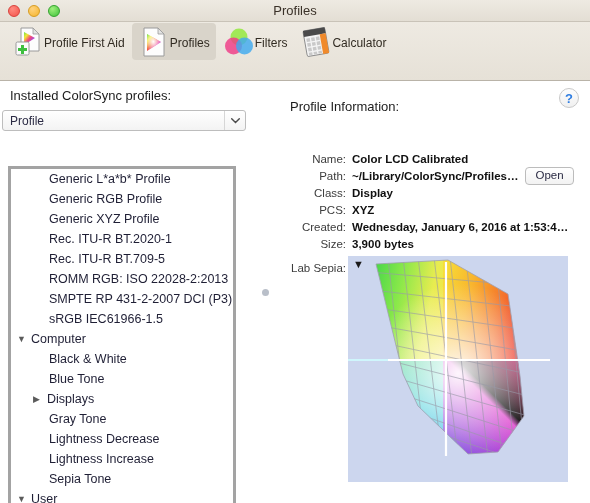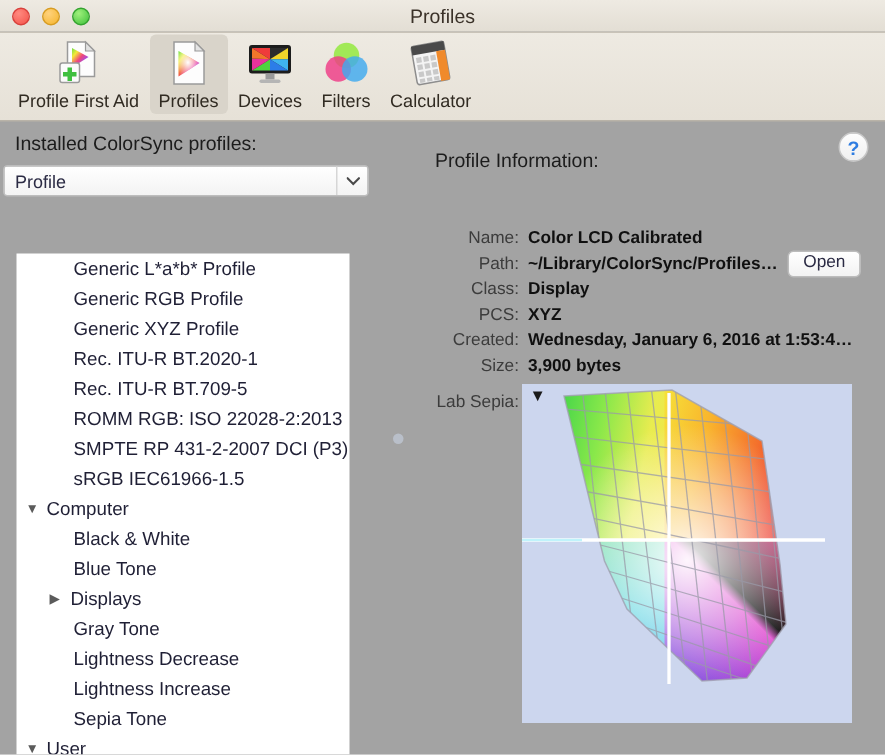--- a/index.html
+++ b/index.html
@@ -6,21 +6,21 @@
     margin: 0; padding: 0;
     width: 590px; height: 503px;
     overflow: hidden;
     background: #ececec;
     font-family: "Liberation Sans", sans-serif;
     -webkit-font-smoothing: antialiased;
   }
   #window {
     position: relative;
     width: 590px; height: 503px;
-    background: #a3a3a3;
+    background: #ffffff;
     overflow: hidden;
   }
 
   
   #titlebar {
     position: absolute; left: 0; top: 0;
     width: 590px; height: 22px;
     background: linear-gradient(to bottom, #eeeae2 0%, #e3ded4 100%);
     border-bottom: 1px solid #c9c3b8;
     box-sizing: border-box;
@@ -49,21 +49,21 @@
     width: 590px; height: 59px;
     background: linear-gradient(to bottom, #eeeae2 0%, #e6e1d7 100%);
     border-bottom: 1px solid #b9b3a8;
     box-sizing: border-box;
   }
   #toolbar-items {
     position: absolute; left: 6px; top: 1px;
     display: flex; align-items: flex-start;
   }
   .tb-item {
-    display: flex; flex-direction: column; align-items: center;
+    display: flex; flex-direction: row; align-items: center;
     padding: 3px 6px 2px 6px;
     border-radius: 4px;
     margin-right: 1px;
   }
   .tb-item.selected { background: #d9d4ca; }
   .tb-icon { width: 32px; height: 32px; position: relative; }
   .tb-label {
     margin-top: 2px;
     font-size: 12px;
     color: #312b22;
@@ -256,38 +256,20 @@
             </defs>
             <path d="M6 2 h14 l6 6 v22 h-20 z" fill="#fdfdfd" stroke="#9a9a9a" stroke-width="1"></path>
             <path d="M20 2 l6 6 h-6 z" fill="#e4e4e4" stroke="#9a9a9a" stroke-width="0.8"></path>
             <path d="M9 8 L23 16 L9 25 Z" fill="url(#profRain)"></path>
             <path d="M9 8 L23 16 L9 25 Z" fill="url(#profWheel)"></path>
           </svg>
         </div>
         <div class="tb-label">Profiles</div>
       </div>
 
-      <div class="tb-item">
-        <div class="tb-icon">
-          <svg width="32" height="32" viewBox="0 0 32 32">
-            <rect x="2" y="4" width="28" height="19" rx="2" fill="#1c1c1c"></rect>
-            <rect x="4" y="6" width="24" height="15" fill="#2c2c2c"></rect>
-            <path d="M16 13.5 L28 6 L28 13.5 Z" fill="#f2d52b"></path>
-            <path d="M16 13.5 L28 13.5 L28 21 Z" fill="#3fb4ef"></path>
-            <path d="M16 13.5 L28 21 L16 21 Z" fill="#2c7de8"></path>
-            <path d="M16 13.5 L16 21 L4 21 Z" fill="#4ed43f"></path>
-            <path d="M16 13.5 L4 21 L4 13 Z" fill="#e8339c"></path>
-            <path d="M16 13.5 L4 13 L4 6 Z" fill="#f2762b"></path>
-            <path d="M16 13.5 L4 6 L16 6 Z" fill="#ef3b3b"></path>
-            <rect x="13" y="23" width="6" height="4" fill="#9a9a9a"></rect>
-            <rect x="9" y="27" width="14" height="2.4" rx="1.2" fill="#b5b5b5"></rect>
-          </svg>
-        </div>
-        <div class="tb-label">Devices</div>
-      </div>
 
       <div class="tb-item">
         <div class="tb-icon">
           <svg width="32" height="32" viewBox="0 0 32 32">
             <circle cx="16" cy="11" r="8.5" fill="#9ae84b" opacity="0.92"></circle>
             <circle cx="10.5" cy="20" r="8.5" fill="#ef3b86" opacity="0.82"></circle>
             <circle cx="21.5" cy="20" r="8.5" fill="#3fa9ef" opacity="0.82"></circle>
           </svg>
         </div>
         <div class="tb-label">Filters</div>

